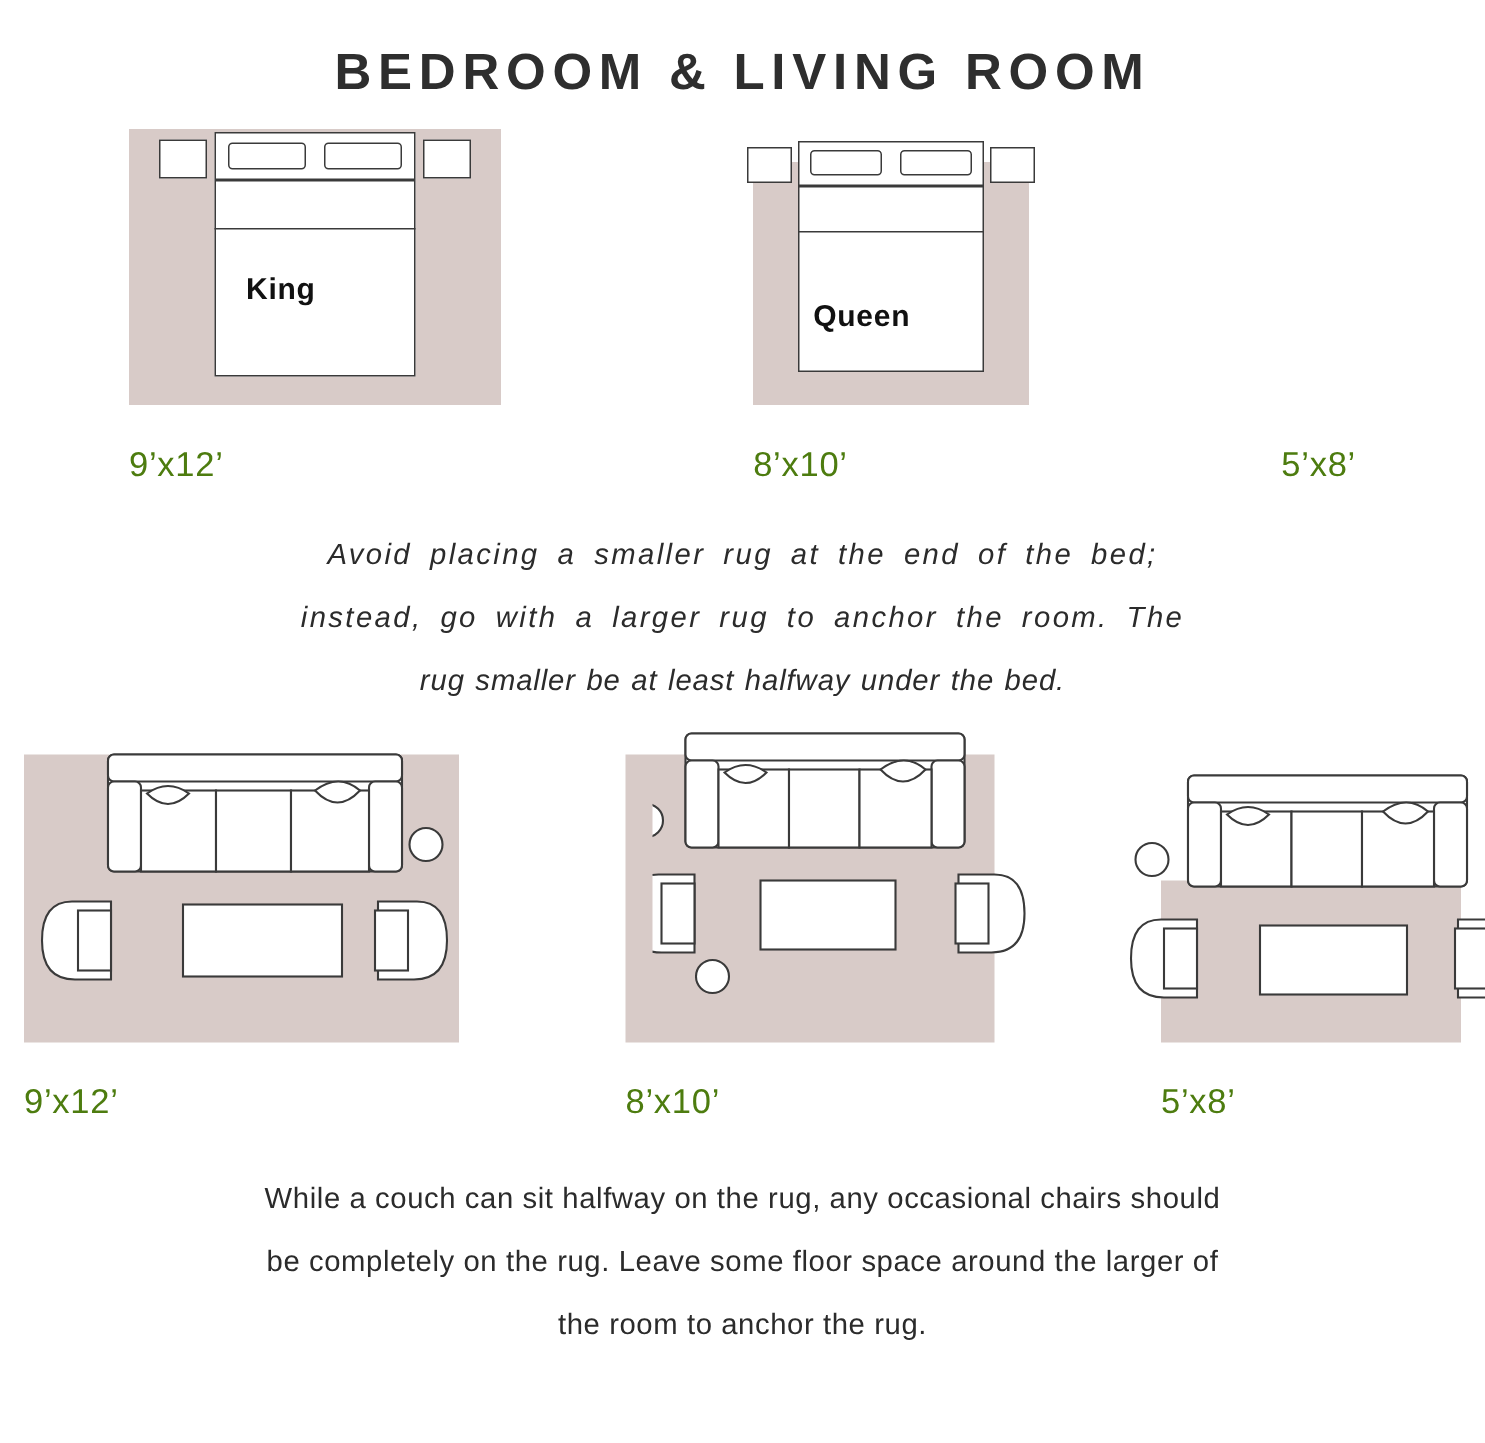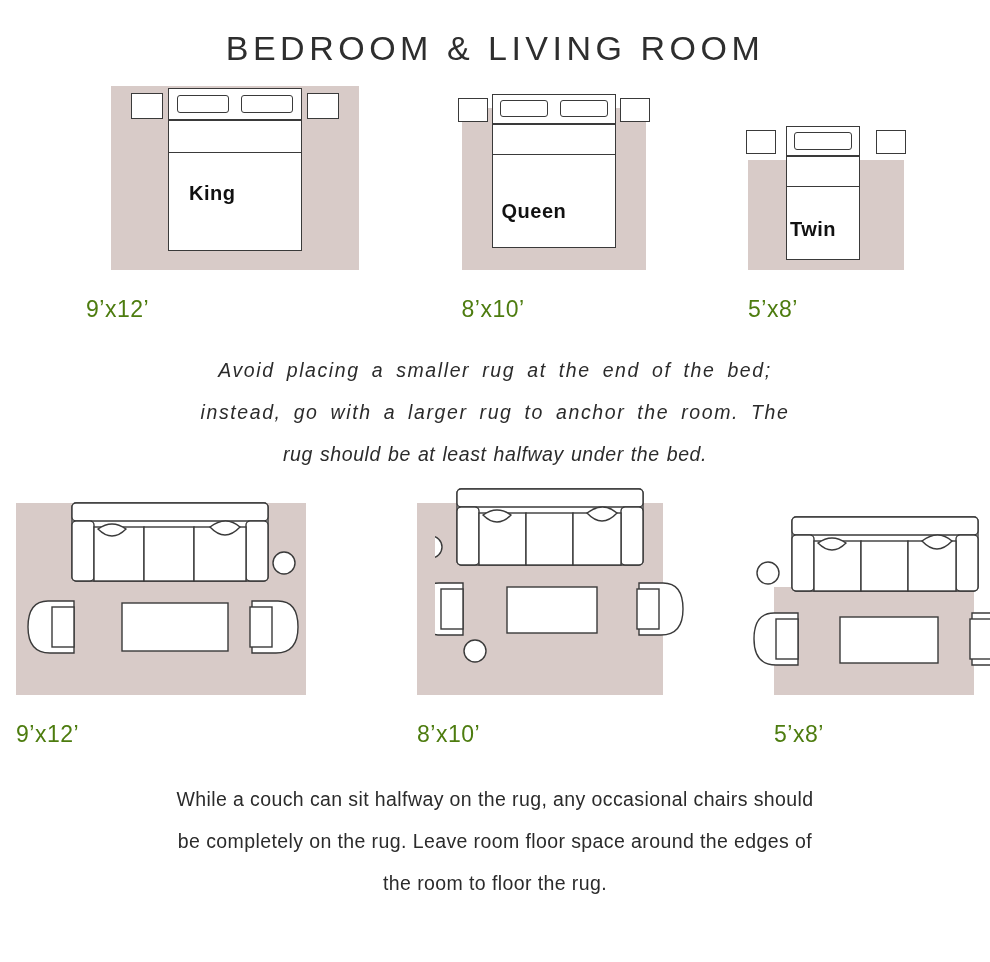--- a/index.html
+++ b/index.html
@@ -17,21 +17,21 @@
   }
 
   
   .title-block {
     text-align: center;
     padding-top: 22px;
   }
   .title-line {
     font-size: 34px;
     letter-spacing: 4.5px;
-    font-weight: 400;
+    font-weight: 700;
     color: #2e2e2e;
     line-height: 52px;
     text-transform: uppercase;
   }
 
   
   .row {
     display: flex;
     justify-content: space-between;
     align-items: flex-end;
@@ -92,21 +92,21 @@
 </head>
 <body>
 
 <div class="title-block">
   <div class="title-line">Bedroom &amp; Living Room</div>
 </div>
 
 <div class="row" style="margin-top:12px; align-items:flex-end; padding:0 86px;">
 
   <div class="cell">
-    <div class="rug" style="width:248px;height:184px;margin-left:25px;">
+    <div class="rug" style="width:248px;height:184px;">
 
       <div class="wbox" style="left:20px;top:7px;width:32px;height:26px;"></div>
       <div class="wbox" style="left:196px;top:7px;width:32px;height:26px;"></div>
 
       <div class="wbox" style="left:57px;top:2px;width:134px;height:32px;"></div>
 
       <div class="wbox" style="left:66px;top:9px;width:52px;height:18px;border-radius:3px;"></div>
       <div class="wbox" style="left:130px;top:9px;width:52px;height:18px;border-radius:3px;"></div>
 
       <div class="wbox" style="left:57px;top:34px;width:134px;height:131px;"></div>
@@ -125,37 +125,28 @@
       <div class="wbox" style="left:38px;top:-8px;width:48px;height:17px;border-radius:3px;"></div>
       <div class="wbox" style="left:98px;top:-8px;width:48px;height:17px;border-radius:3px;"></div>
       <div class="wbox" style="left:30px;top:16px;width:124px;height:124px;"></div>
       <div class="wline" style="left:30px;top:46px;width:124px;height:1.4px;"></div>
       <span class="label" style="left:40px;top:92px;">Queen</span>
     </div>
     <div class="caption">8’x10’</div>
   </div>
 
   <div class="cell">
-    <div class="rug" style="width:156px;height:110px;">
-      <div class="wbox" style="left:-2px;top:-30px;width:30px;height:24px;"></div>
-      <div class="wbox" style="left:128px;top:-30px;width:30px;height:24px;"></div>
-      <div class="wbox" style="left:38px;top:-34px;width:74px;height:30px;"></div>
-      <div class="wbox" style="left:46px;top:-28px;width:58px;height:18px;border-radius:3px;"></div>
-      <div class="wbox" style="left:38px;top:-4px;width:74px;height:104px;"></div>
-      <div class="wline" style="left:38px;top:26px;width:74px;height:1.4px;"></div>
-      <span class="label" style="left:42px;top:58px;">Twin</span>
-    </div>
     <div class="caption">5’x8’</div>
   </div>
 </div>
 
 <div class="para spaced" style="margin-top:26px;">
   <div>Avoid placing a smaller rug at the end of the bed;</div>
   <div>instead, go with a larger rug to anchor the room. The</div>
-  <div style="letter-spacing:0.6px; word-spacing:1px;">rug should be at least halfway under the bed.</div>
+  <div style="letter-spacing:0.6px; word-spacing:1px;">rug smaller be at least halfway under the bed.</div>
 </div>
 
 <div class="row" style="margin-top:28px; padding:0 16px; align-items:flex-end;">
 
   <div class="cell">
     <div class="rug" style="width:290px;height:192px;">
       <svg width="300" height="200" viewBox="0 0 300 200" style="position:absolute;left:-4px;top:-14px;">
         <g fill="#ffffff" stroke="#3a3a3a" stroke-width="1.4">
 
           <rect x="60" y="14" width="196" height="78" rx="4"></rect>
@@ -229,15 +220,15 @@
           <rect x="226" y="116" width="22" height="40"></rect>
         </g>
       </svg>
     </div>
     <div class="caption">5’x8’</div>
   </div>
 </div>
 
 <div class="para" style="margin-top:30px; letter-spacing:0.4px;">
   <div>While a couch can sit halfway on the rug, any occasional chairs should</div>
-  <div>be completely on the rug. Leave room floor space around the edges of</div>
-  <div>the room to floor the rug.</div>
+  <div>be completely on the rug. Leave some floor space around the larger of</div>
+  <div>the room to anchor the rug.</div>
 </div>
 
 </body></html>

